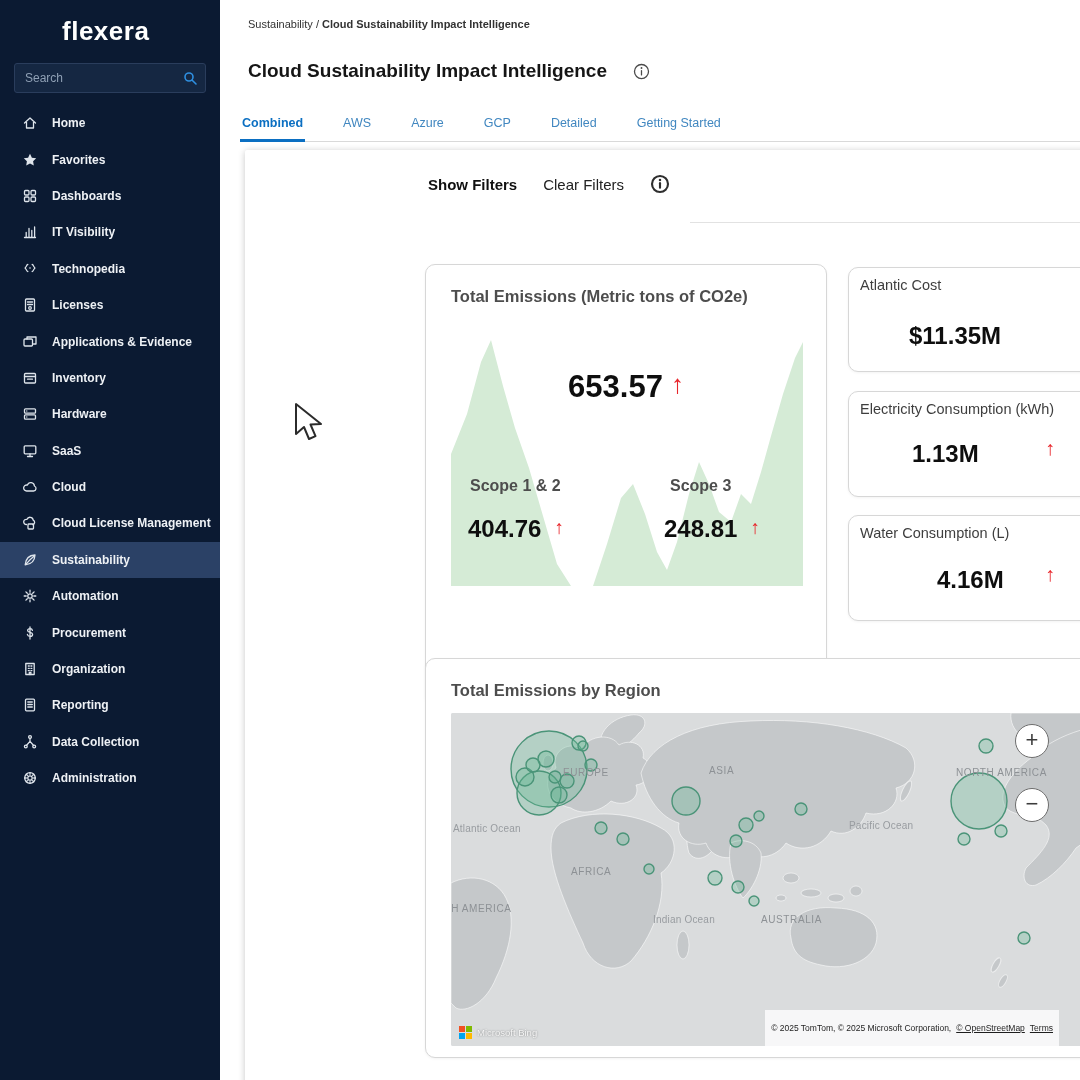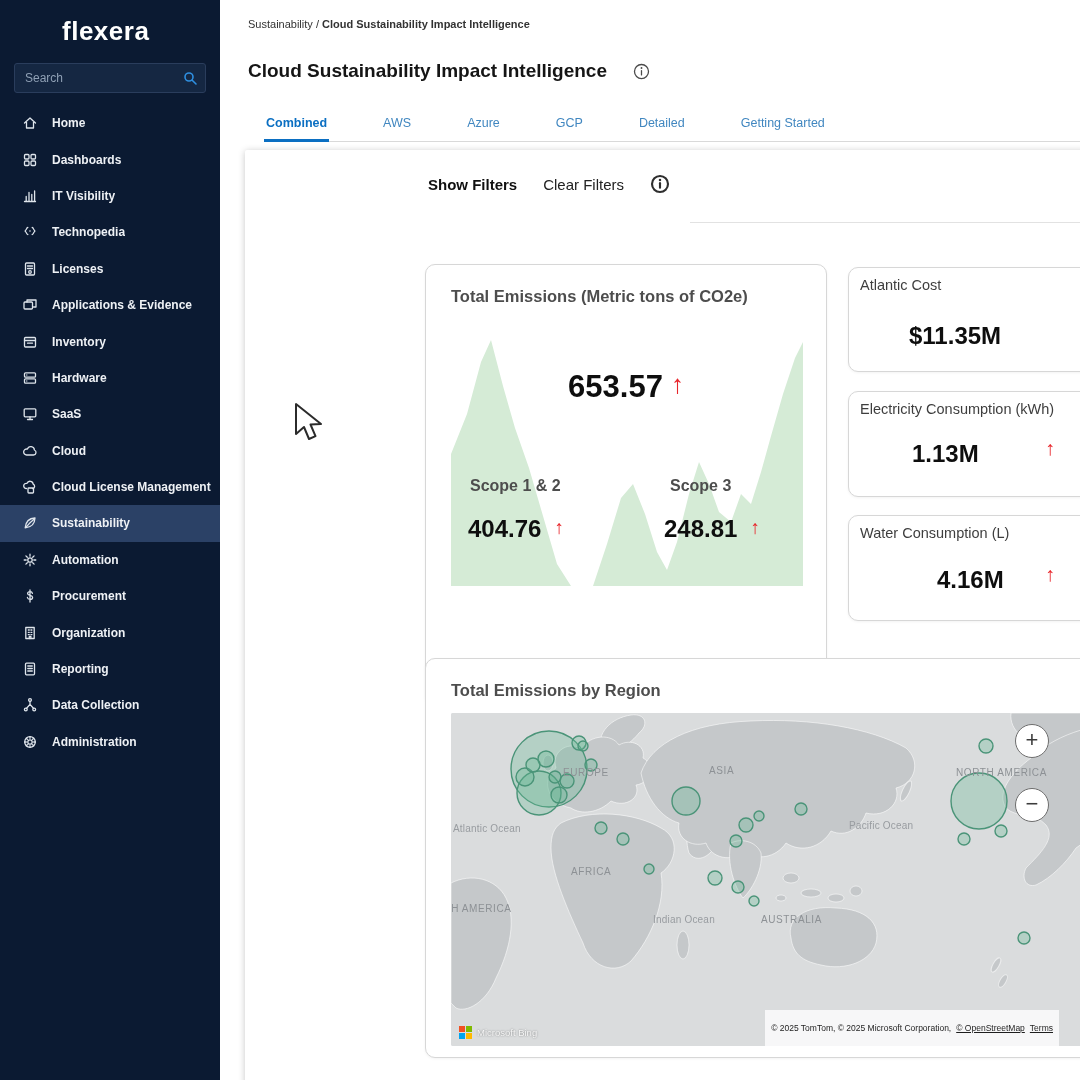--- a/index.html
+++ b/index.html
@@ -21,21 +21,21 @@
   .nav-item .icon{width:16px;height:16px;flex:none;display:flex;color:#dfe5ec}
   .nav-item .lbl{overflow:hidden;text-overflow:ellipsis}
 
   
   .main{position:absolute;left:220px;top:0;right:0;bottom:0}
   .breadcrumb{position:absolute;left:28px;top:18px;font-size:11px;color:#333}
   .breadcrumb .bc-page{font-weight:700}
   .title-row{position:absolute;left:28px;top:60px;display:flex;align-items:center;gap:26px}
   .page-title{font-size:19px;font-weight:700;color:#151515}
   .info-icon{width:17px;height:17px;color:#4a4a4a;cursor:pointer}
-  .tabs{position:absolute;left:44px;right:0;top:110px;display:flex;gap:52px;border-bottom:1px solid #d9d9d9}
+  .tabs{position:absolute;left:20px;right:0;top:110px;display:flex;gap:36px;border-bottom:1px solid #d9d9d9}
   .tab{font-size:12.5px;color:#4187c0;padding:6px 2px 9px;cursor:pointer;border-bottom:3px solid transparent;margin-bottom:-1px}
   .tab.active{color:#0b6fc2;font-weight:700;border-bottom-color:#0b6fc2}
 
   
   .panel{position:absolute;left:25px;top:150px;width:1000px;height:960px;background:#fff;
     box-shadow:0 1px 7px rgba(0,0,0,.22);border-radius:2px}
   .filters-row{position:absolute;left:183px;top:24px;display:flex;align-items:center;gap:26px}
   .show-filters{font-size:15px;font-weight:700;color:#101010;cursor:pointer}
   .clear-filters{font-size:15px;color:#222;cursor:pointer}
   .filters-info{width:20px;height:20px;color:#2e2e2e;cursor:pointer}
@@ -122,20 +122,28 @@
     </span>
   </div>
   <div class="nav">
     <div class="nav-item">
         <span class="icon">
           <svg viewBox="0 0 16 16" width="16" height="16" fill="none" stroke="currentColor" stroke-width="1.3" stroke-linecap="round" stroke-linejoin="round">
             <path d="M2.5 8 8 3l5.5 5M4.5 7v6h7V7"></path>
           </svg>
         </span>
         <span class="lbl">Home</span>
+      </div>
+    <div class="nav-item">
+        <span class="icon">
+          <svg viewBox="0 0 16 16" width="16" height="16" fill="none" stroke="currentColor" stroke-width="1.3" stroke-linecap="round" stroke-linejoin="round">
+            <path d="M8 1.8l1.9 3.9 4.3.6-3.1 3 .7 4.2L8 11.5l-3.8 2 .7-4.2-3.1-3 4.3-.6z" fill="currentColor" stroke="none"></path>
+          </svg>
+        </span>
+        <span class="lbl">Favorites</span>
       </div>
     <div class="nav-item">
         <span class="icon">
           <svg viewBox="0 0 16 16" width="16" height="16" fill="none" stroke="currentColor" stroke-width="1.3" stroke-linecap="round" stroke-linejoin="round">
             <rect x="2.5" y="2.5" width="4.5" height="4.5" rx="1"></rect>
             <rect x="9" y="2.5" width="4.5" height="4.5" rx="1"></rect>
             <rect x="2.5" y="9" width="4.5" height="4.5" rx="1"></rect>
             <rect x="9" y="9" width="4.5" height="4.5" rx="1"></rect>
           </svg>
         </span>

